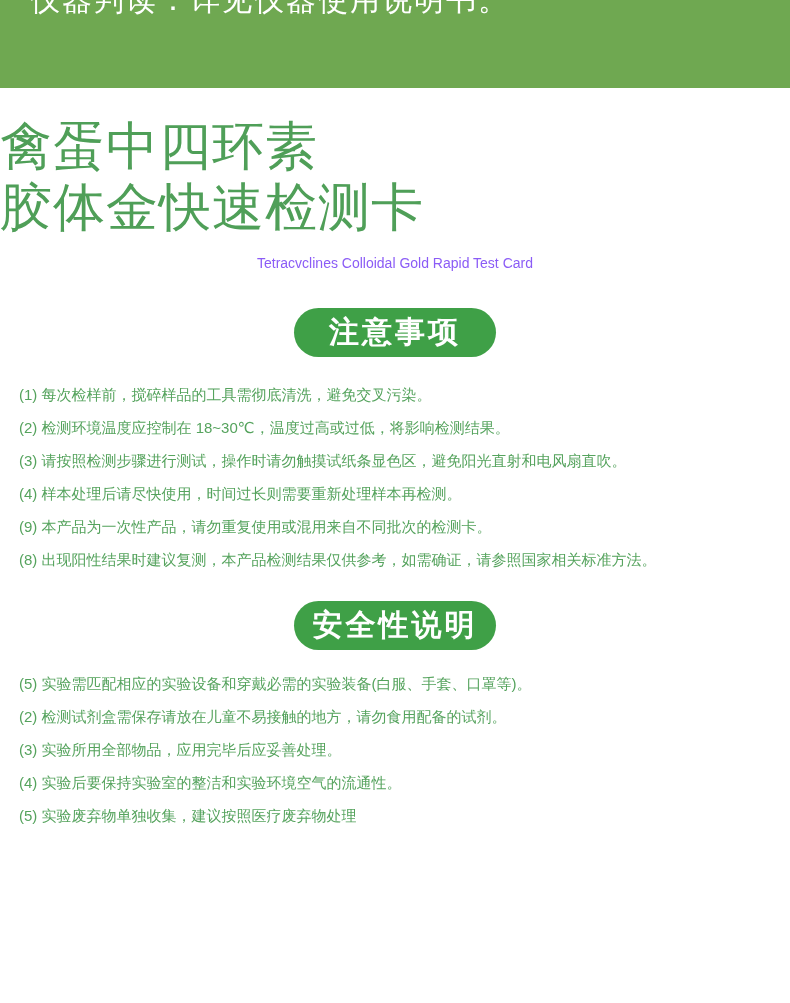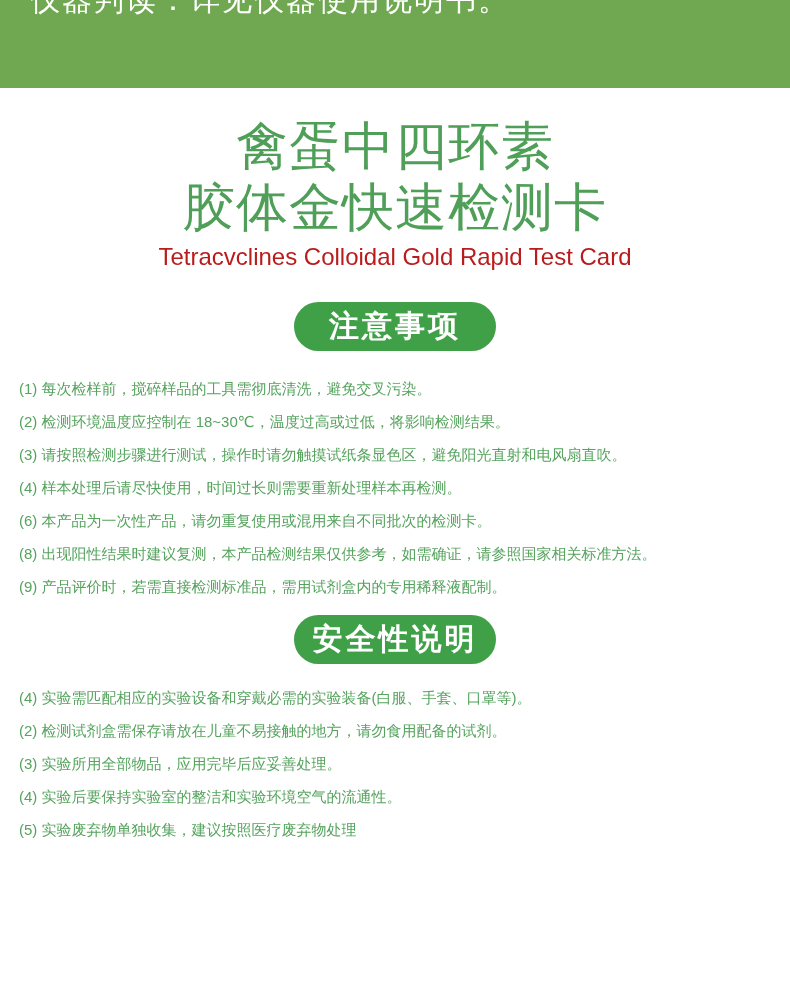--- a/index.html
+++ b/index.html
@@ -25,46 +25,45 @@
     letter-spacing: 2px;
     white-space: nowrap;
   }
   .titles { margin-top: 28px; }
   .title-line {
     margin: 0;
     color: #4f9f58;
     font-size: 52px;
     line-height: 61px;
     font-weight: 500;
-    text-align: center;
     letter-spacing: 1px;
   }
   .subtitle {
-    margin-top: 8px;
-    color: #b91c1c;
-    font-size: 24px;
+    margin-top: 14px;
+    color: #8b5cf6;
+    font-size: 14px;
     line-height: 22px;
     text-align: center;
   }
   .pill {
     width: 202px;
     height: 49px;
     margin: 0 auto;
     border-radius: 25px;
     background: #3fa047;
     color: #ffffff;
     font-size: 30px;
     font-weight: bold;
     letter-spacing: 3px;
     display: flex;
     align-items: center;
     justify-content: center;
   }
   .pill-precautions { margin-top: 34px; }
-  .pill-safety { margin-top: 12px; }
+  .pill-safety { margin-top: 25px; }
   .list {
     padding: 0 17px 0 18px;
   }
   .list-precautions { margin-top: 22px; }
   .list-safety { margin-top: 18px; }
   .list p {
     margin: 1px;
     color: #55a35d;
     font-size: 15px;
     line-height: 32px;
@@ -88,28 +87,27 @@
     <div class="subtitle">Tetracvclines Colloidal Gold Rapid Test Card</div>
   </div>
 
   <div class="pill pill-precautions">注意事项</div>
 
   <div class="list list-precautions">
     <p>(1) 每次检样前，搅碎样品的工具需彻底清洗，避免交叉污染。</p>
     <p>(2) 检测环境温度应控制在 18~30℃，温度过高或过低，将影响检测结果。</p>
     <p>(3) 请按照检测步骤进行测试，操作时请勿触摸试纸条显色区，避免阳光直射和电风扇直吹。</p>
     <p>(4) 样本处理后请尽快使用，时间过长则需要重新处理样本再检测。</p>
-    <p>(6) 本产品为一次性产品，请勿重复使用或混用来自不同批次的检测卡。</p>
+    <p>(9) 本产品为一次性产品，请勿重复使用或混用来自不同批次的检测卡。</p>
     <p>(8) 出现阳性结果时建议复测，本产品检测结果仅供参考，如需确证，请参照国家相关标准方法。</p>
-    <p>(9) 产品评价时，若需直接检测标准品，需用试剂盒内的专用稀释液配制。</p>
   </div>
 
   <div class="pill pill-safety">安全性说明</div>
 
   <div class="list list-safety">
-    <p>(4) 实验需匹配相应的实验设备和穿戴必需的实验装备(白服、手套、口罩等)。</p>
+    <p>(5) 实验需匹配相应的实验设备和穿戴必需的实验装备(白服、手套、口罩等)。</p>
     <p>(2) 检测试剂盒需保存请放在儿童不易接触的地方，请勿食用配备的试剂。</p>
     <p>(3) 实验所用全部物品，应用完毕后应妥善处理。</p>
     <p>(4) 实验后要保持实验室的整洁和实验环境空气的流通性。</p>
     <p>(5) 实验废弃物单独收集，建议按照医疗废弃物处理</p>
   </div>
 
 </div>
 
 </body></html>

